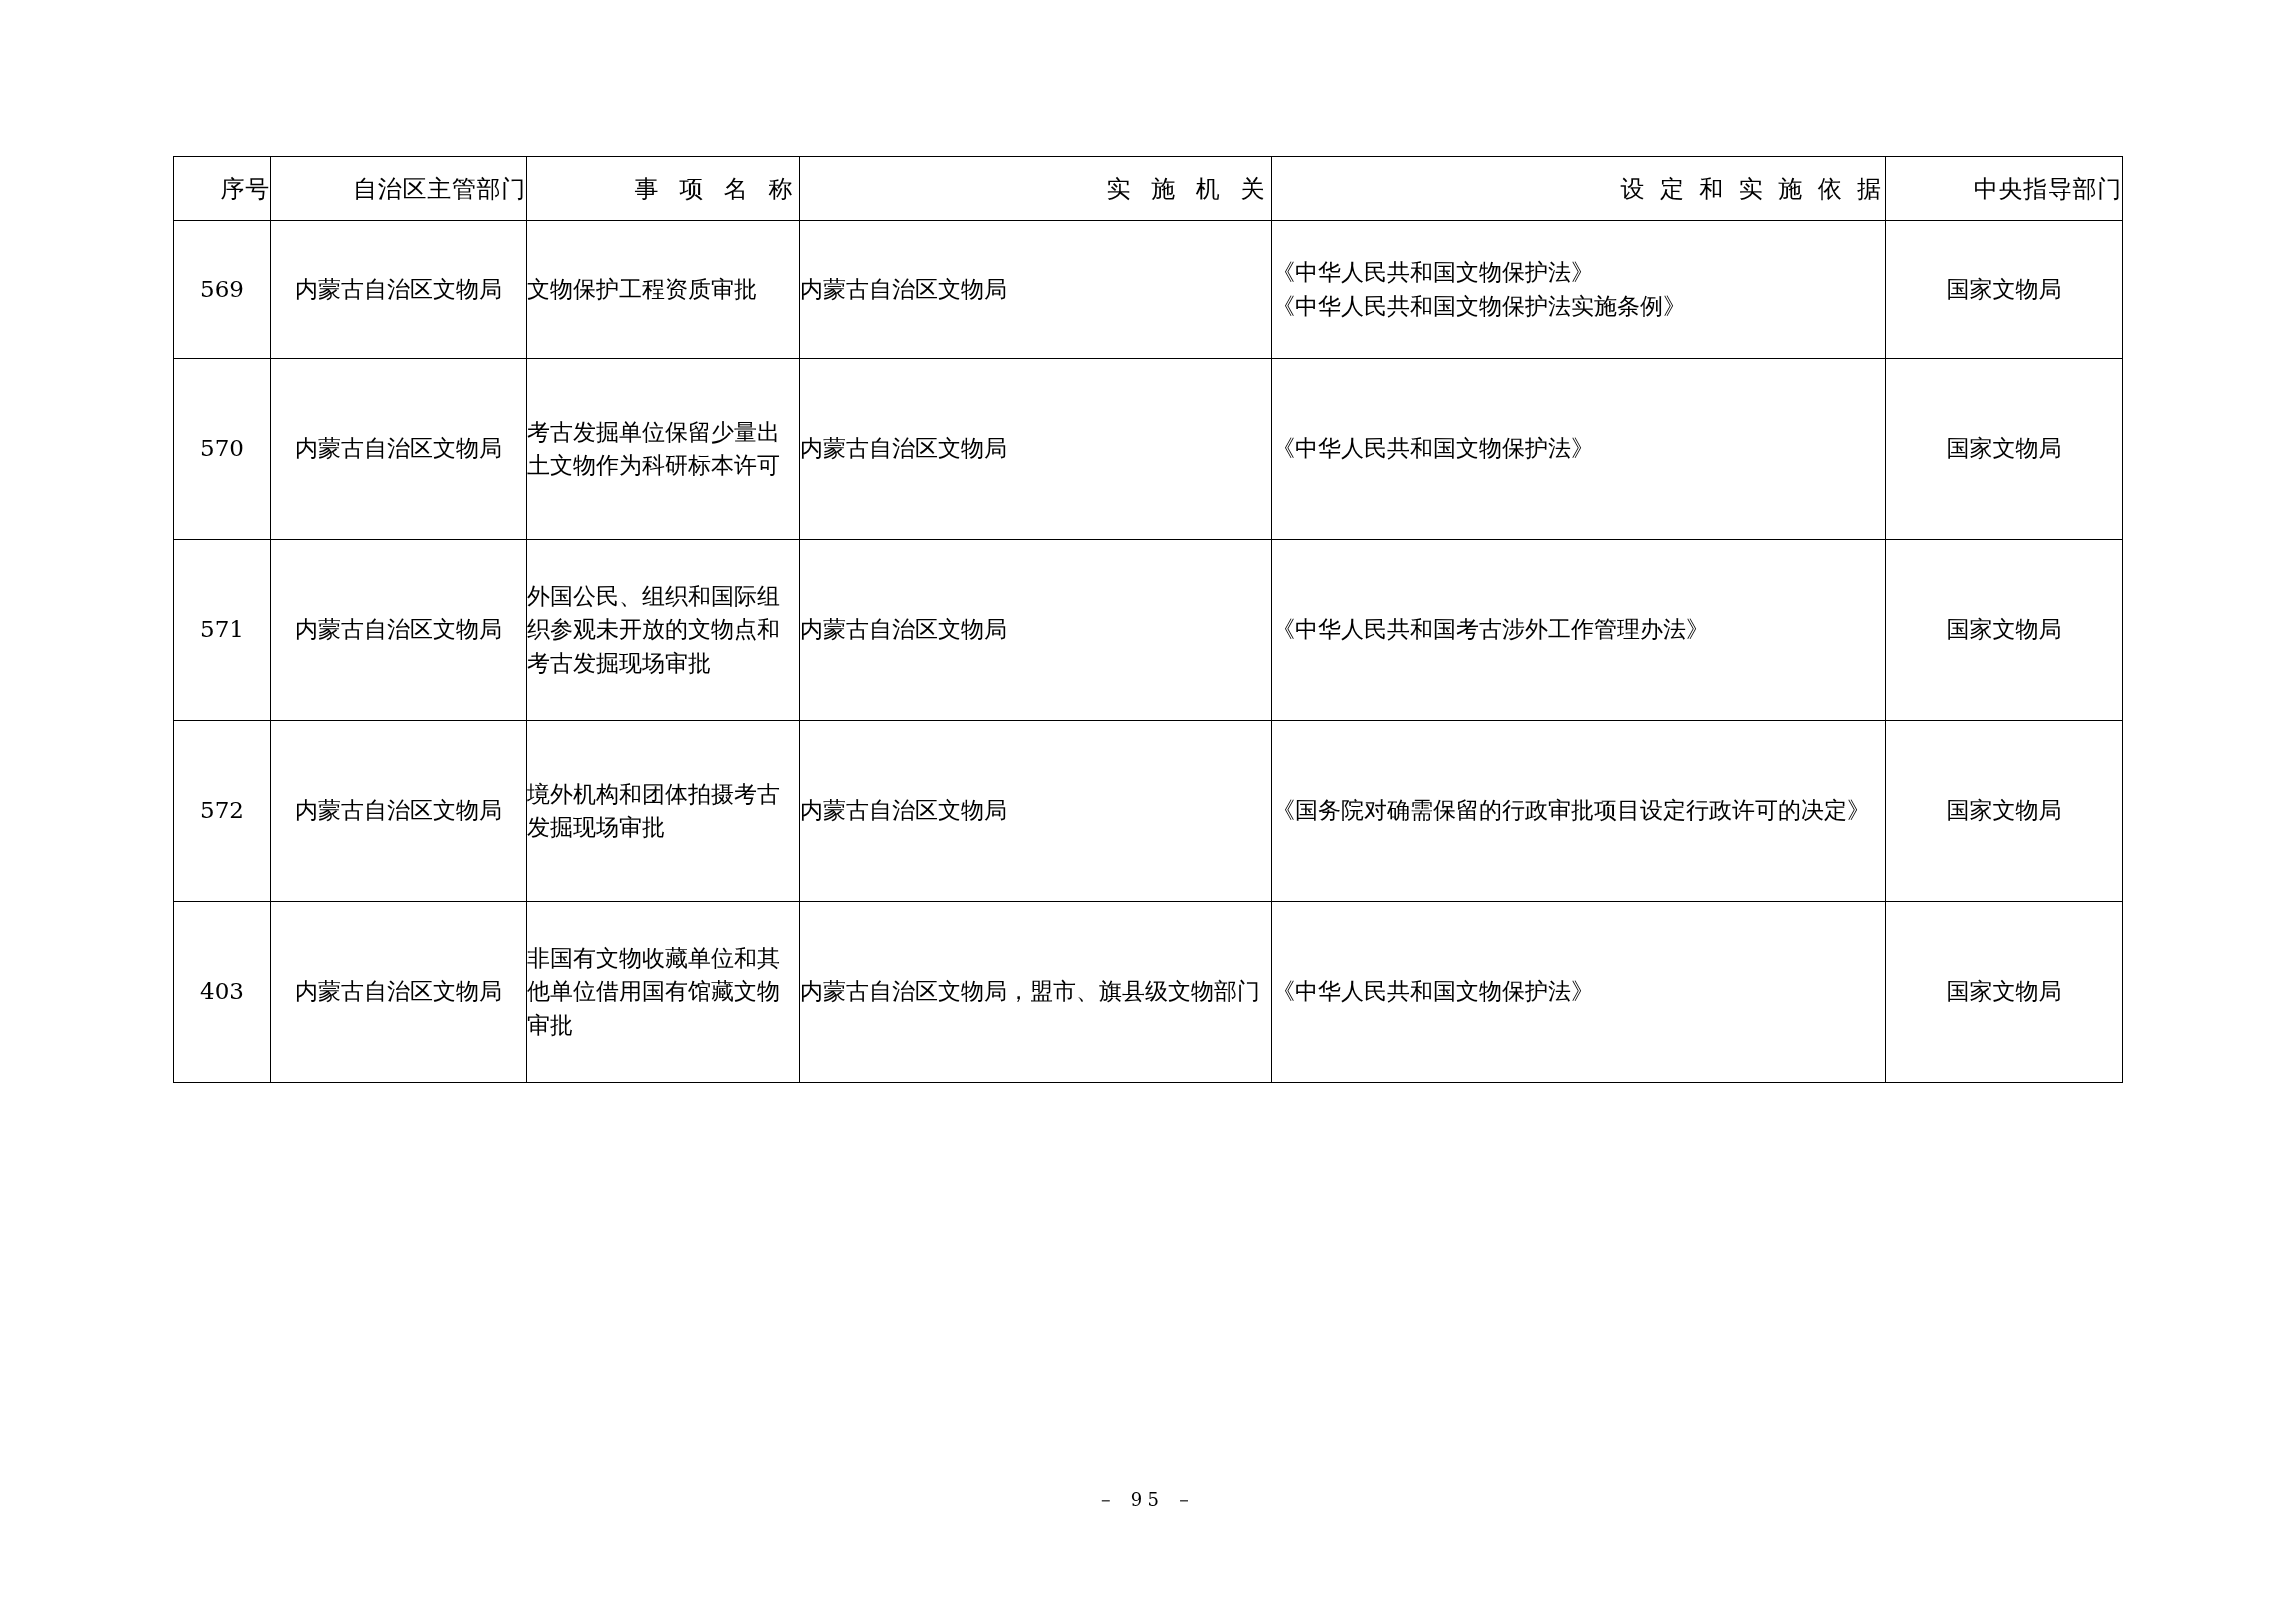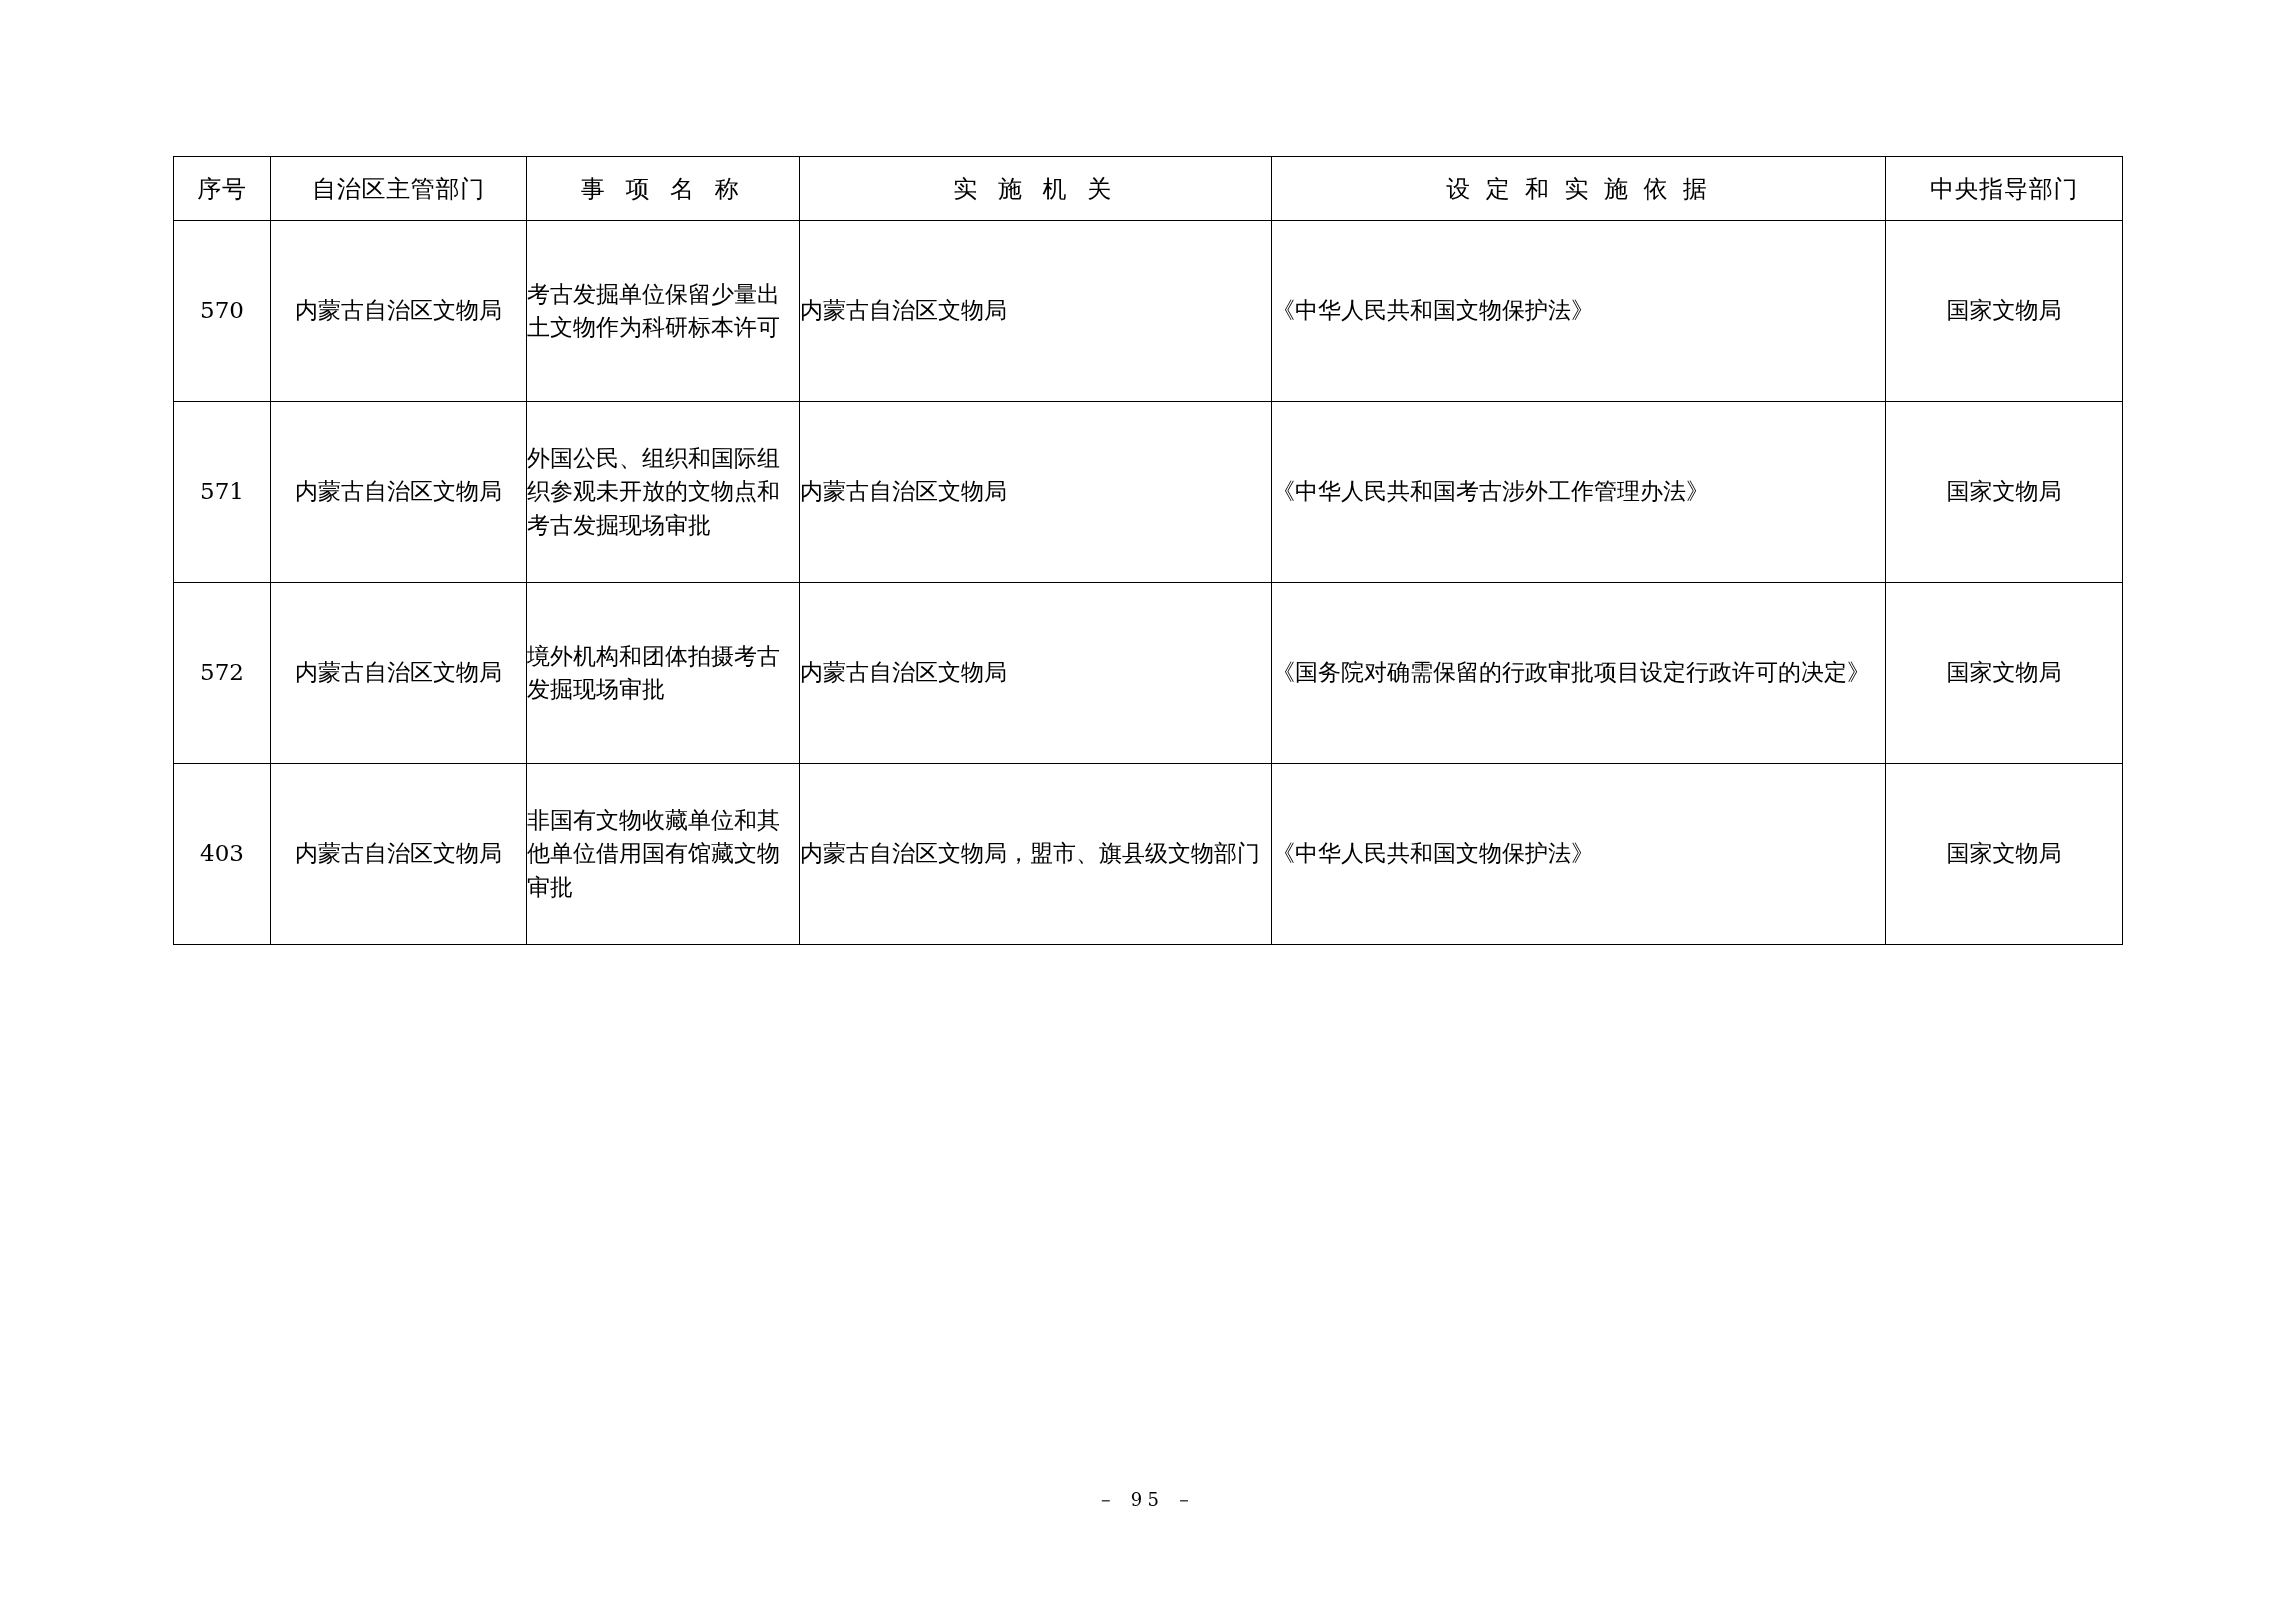--- a/index.html
+++ b/index.html
@@ -41,21 +41,21 @@
   
   col.c-seq      { width: 97px; }
   col.c-dept     { width: 256px; }
   col.c-item     { width: 273px; }
   col.c-org      { width: 472px; }
   col.c-basis    { width: 614px; }
   col.c-central  { width: 237px; }
 
   thead td {
     height: 63px;
-    text-align: center;
+    text-align: right;
     font-size: 24px;
     letter-spacing: 0.7px;
   }
   .hdr-sp { letter-spacing: 6.5px; padding-left: 6.5px; }
   .hdr-sp2 { letter-spacing: 3.9px; padding-left: 3.9px; }
 
   tbody td {
     font-size: 23px;
     line-height: 1.45;
   }
@@ -106,20 +106,31 @@
           <td>序号</td>
           <td>自治区主管部门</td>
           <td class="hdr-sp">事 项 名 称</td>
           <td class="hdr-sp">实 施 机 关</td>
           <td class="hdr-sp2">设 定 和 实 施 依 据</td>
           <td>中央指导部门</td>
         </tr>
       </thead>
       <tbody>
 
+        <tr class="row-569">
+          <td class="cell-center">569</td>
+          <td class="cell-center">内蒙古自治区文物局</td>
+          <td class="cell-left">文物保护工程资质审批</td>
+          <td class="cell-left">内蒙古自治区文物局</td>
+          <td class="cell-left">
+            <span class="basis-line">《中华人民共和国文物保护法》</span>
+            <span class="basis-line">《中华人民共和国文物保护法实施条例》</span>
+          </td>
+          <td class="cell-center">国家文物局</td>
+        </tr>
 
         <tr class="row-570">
           <td class="cell-center">570</td>
           <td class="cell-center">内蒙古自治区文物局</td>
           <td class="cell-left">考古发掘单位保留少量出土文物作为科研标本许可</td>
           <td class="cell-left">内蒙古自治区文物局</td>
           <td class="cell-left">
             <span class="basis-line">《中华人民共和国文物保护法》</span>
           </td>
           <td class="cell-center">国家文物局</td>

